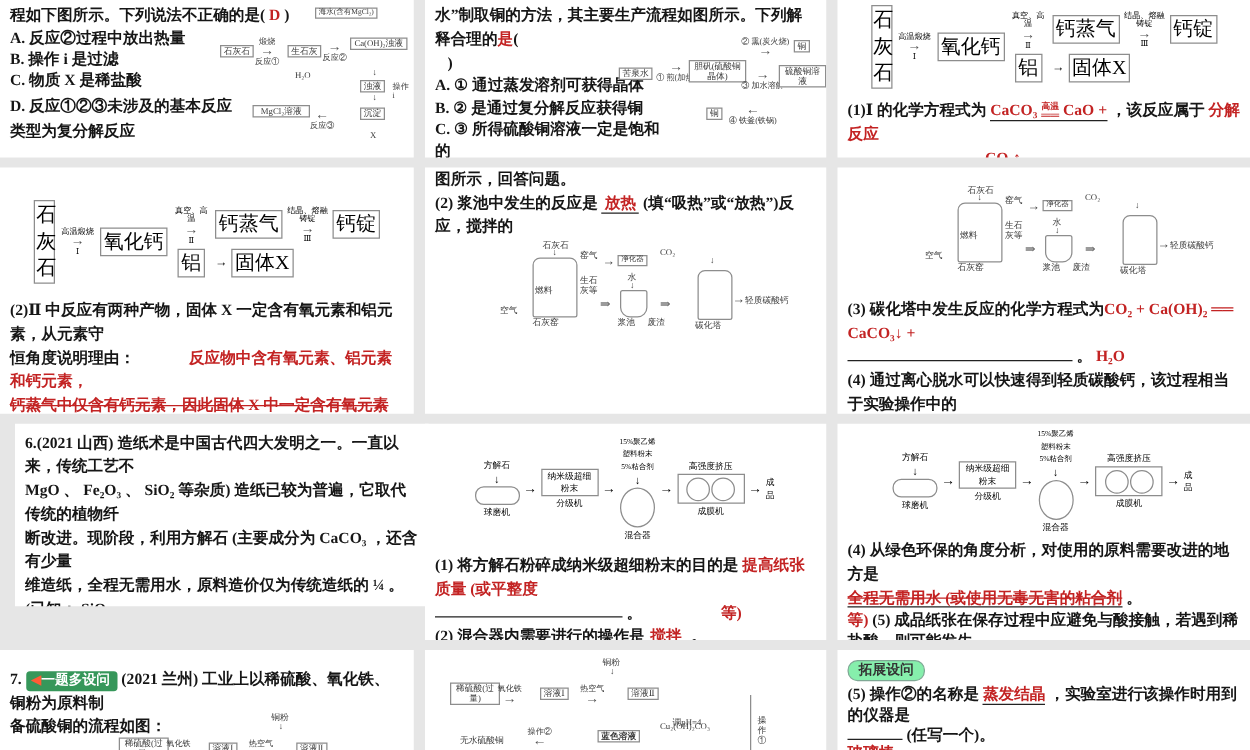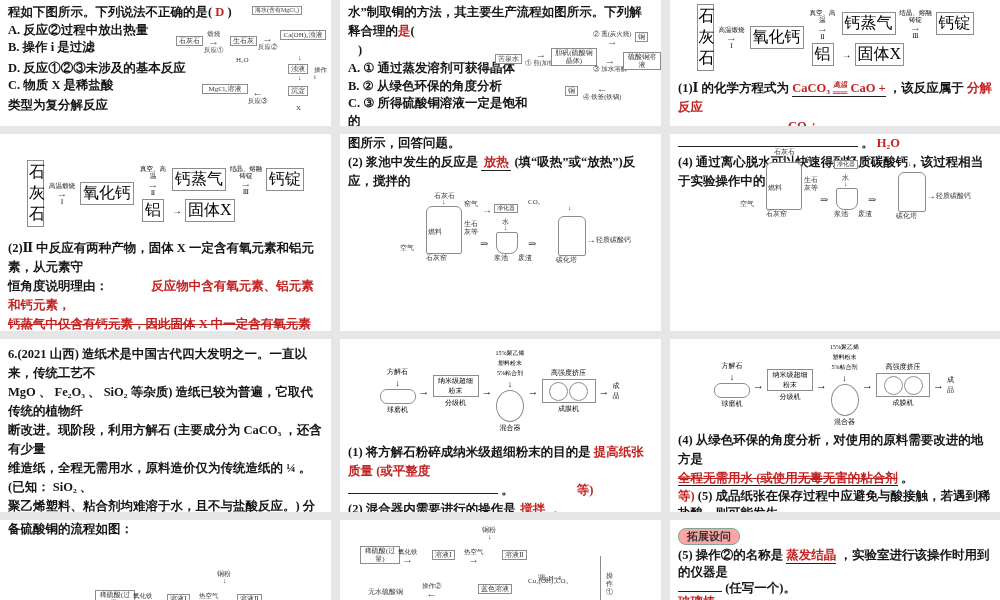--- a/index.html
+++ b/index.html
@@ -5,21 +5,21 @@
   html,body{margin:0;padding:0;}
   body{width:1000px;height:600px;position:relative;background:#e6e6e6;overflow:hidden;
        font-family:"Liberation Serif","DejaVu Serif",serif;}
   .s{position:absolute;background:#fff;overflow:hidden;}
   #l1{left:0;top:0;width:331px;height:126px;}
   #m1{left:340px;top:0;width:321px;height:126px;}
   #r1{left:670px;top:0;width:330px;height:126px;}
   #l2{left:0;top:134px;width:331px;height:197px;}
   #m2{left:340px;top:134px;width:321px;height:197px;}
   #r2{left:670px;top:134px;width:330px;height:197px;}
-  #l3{left:0;top:339px;width:331px;height:173px;}
+  #l3{left:12px;top:339px;width:331px;height:146px;}
   #m3{left:340px;top:339px;width:321px;height:173px;}
   #r3{left:670px;top:339px;width:330px;height:173px;}
   #l4{left:0;top:520px;width:331px;height:80px;}
   #m4{left:340px;top:520px;width:321px;height:80px;}
   #r4{left:670px;top:520px;width:330px;height:80px;}
   .t{font-weight:bold;font-size:12.5px;line-height:19px;color:#161616;padding:0 8px;}
   .red{color:#c32323;}
   .strike{text-decoration:line-through;text-decoration-color:#c32323;}
   .bl{display:inline-block;border-bottom:1.4px solid #222;text-align:center;line-height:15px;}
   
@@ -32,37 +32,37 @@
   .fcol{display:flex;flex-direction:column;align-items:center;gap:1px;}
   .vbox{width:13px;padding:1px 1px;}
   .capsule{width:34px;height:13px;border:1px solid #8d8d8d;border-radius:7px;}
   .ellipse{width:26px;height:30px;border:1px solid #8d8d8d;border-radius:50%;}
   .twocirc{width:52px;height:22px;border:1px solid #8d8d8d;display:flex;align-items:center;justify-content:center;gap:1px;}
   .twocirc i{width:17px;height:17px;border:1px solid #8d8d8d;border-radius:50%;display:block;}
   .kiln{border:1px solid #8d8d8d;border-radius:6px 6px 2px 2px;background:#fff;}
   .badge-green{display:inline-block;background:#36975a;color:#fff;font-size:11px;line-height:15px;
                padding:0 6px 1px 4px;border-radius:3px;font-weight:bold;}
   .badge-green .tri{color:#ff5b36;}
-  .badge-out{display:inline-block;border:1px solid #7fa895;background:#fca5a5;color:#333;font-size:11px;
+  .badge-out{display:inline-block;border:1px solid #7fa895;background:#86efac;color:#333;font-size:11px;
              line-height:14px;padding:0 8px 1px;border-radius:8px;font-weight:bold;}
   .vline{border-left:1px solid #8d8d8d;}
 </style>
 </head>
 <body>
 
 <div class="s" id="l1">
   <div class="t" style="padding-top:3px;">
     <span>程如下图所示。下列说法不正确的是(</span>
     <span class="red">D</span>
     <span>)</span>
   </div>
   <div class="t" style="width:180px;line-height:17px;">A. 反应②过程中放出热量</div>
   <div class="t" style="width:180px;line-height:17px;">B. 操作 i 是过滤</div>
+  <div class="t" style="width:180px;line-height:17px;">C. 物质 X 是稀盐酸</div>
   <div class="t" style="width:200px;line-height:17px;margin-top:4px;">D. 反应①②③未涉及的基本反应</div>
-  <div class="t" style="width:180px;line-height:17px;">C. 物质 X 是稀盐酸</div>
   <div class="t" style="line-height:17px;margin-top:3px;">类型为复分解反应</div>
   <div class="dg" style="left:176px;top:6px;width:152px;height:112px;">
     <span class="db p" style="left:76px;top:0;font-size:6px;white-space:nowrap;">海水(含有MgCl₂)</span>
     <span class="db p" style="left:0;top:30px;">石灰石</span>
     <span class="ca p" style="left:28px;top:24px;">
       <span>煅烧</span>
       <span class="ar">→</span>
       <span>反应①</span>
     </span>
     <span class="db p" style="left:54px;top:30px;">生石灰</span>
@@ -85,21 +85,21 @@
     <span class="p" style="left:120px;top:98px;">X</span>
   </div>
 </div>
 
 <div class="s" id="m1">
   <div class="t" style="padding-top:3px;">
     <span>水”制取铜的方法，其主要生产流程如图所示。下列解释合理的</span><span class="red">是</span><span>(</span>
   </div>
   <div class="t" style="padding-left:18px;">)</div>
   <div class="t" style="width:175px;line-height:17.5px;">A. ① 通过蒸发溶剂可获得晶体</div>
-  <div class="t" style="width:175px;line-height:17.5px;">B. ② 从绿色环保的角度分析</div>
+  <div class="t" style="width:175px;line-height:17.5px;">B. ② 是通过复分解反应获得铜</div>
   <div class="t" style="width:185px;line-height:17.5px;">C. ③ 所得硫酸铜溶液一定是饱和的</div>
 
   <div class="dg" style="left:155px;top:30px;width:165px;height:80px;">
     <span class="db p" style="left:0;top:24px;">苦泉水</span>
     <span class="ca p" style="left:30px;top:20px;">
       <span class="ar">→</span>
       <span>① 煎(加热)</span>
     </span>
     <span class="db p" style="left:56px;top:18px;width:40px;">胆矾(硫酸铜晶体)</span>
     <span class="ca p" style="left:98px;top:0;">
@@ -151,21 +151,21 @@
         <span class="ar" style="font-size:10px;">→</span>
         <span class="db">固体X</span>
       </span>
     </span>
   </div>
   <div class="t" style="margin-top:8px;">
     <span>(1)Ⅰ 的化学方程式为</span>
     <span class="bl red">
       <span>CaCO₃</span>
       <span class="ca" style="color:#c32323;">
-        <span style="font-size:7px;font-style:italic;">高温</span>
+        <span style="font-size:7px;">高温</span>
         <span style="font-size:10px;line-height:7px;">══</span>
       </span>
       <span>CaO +</span>
     </span>
     <span>，该反应属于</span>
     <span class="red">分解反应</span>
   </div>
   <div class="t">
     <span class="red" style="padding-left:110px;">CO₂↑</span>
   </div>
@@ -270,20 +270,23 @@
     <span class="p" style="left:102px;top:26px;">水</span>
     <span class="p" style="left:104px;top:32px;">↓</span>
     <div class="kiln p" style="left:96px;top:40px;width:20px;height:20px;border-radius:2px 2px 8px 8px;"></div>
     <span class="p" style="left:94px;top:62px;">浆池</span>
     <span class="p" style="left:118px;top:62px;">废渣</span>
     <span class="p ar" style="left:80px;top:46px;font-size:10px;">⇒</span>
     <span class="p ar" style="left:128px;top:46px;font-size:10px;">⇒</span>
     <span class="p ar" style="left:186px;top:42px;font-size:10px;">→</span>
     <span class="p" style="left:196px;top:44px;white-space:nowrap;">轻质碳酸钙</span>
   </div>
+  <div class="t" style="margin-top:104px;">
+    <span>(3) 碳化塔中发生反应的化学方程式为</span><span class="red">CO₂ + Ca(OH)₂ ══ CaCO₃↓ +</span>
+  </div>
   <div class="t">
     <span class="bl" style="width:180px;"></span>
     <span>。</span>
     <span class="red">H₂O</span>
   </div>
   <div class="t">(4) 通过离心脱水可以快速得到轻质碳酸钙，该过程相当于实验操作中的</div>
 
 </div>
 
 <div class="s" id="l3">
@@ -385,20 +388,25 @@
     <span>。</span>
   </div>
   <div class="t" style="line-height:17px;">
     <span class="red">等)</span>
     <span>(5) 成品纸张在保存过程中应避免与酸接触，若遇到稀盐酸，则可能发生</span>
   </div>
 
 </div>
 
 <div class="s" id="l4">
+  <div class="t" style="margin-top:14px;">
+    <span>7.</span>
+    <span class="badge-green"><span class="tri">◀</span><span>一题多设问</span></span>
+    <span>(2021 兰州) 工业上以稀硫酸、氧化铁、铜粉为原料制</span>
+  </div>
   <div class="t">备硫酸铜的流程如图：</div>
   <div class="dg" style="left:95px;top:50px;width:310px;height:88px;">
     <span class="p" style="left:122px;top:0;">铜粉</span>
     <span class="p" style="left:128px;top:7px;">↓</span>
     <span class="db p" style="left:0;top:20px;width:34px;">稀硫酸(过量)</span>
     <span class="ca p" style="left:38px;top:22px;">
       <span>氧化铁</span>
       <span class="ar">→</span>
     </span>
     <span class="db p" style="left:72px;top:24px;">溶液Ⅰ</span>
@@ -427,21 +435,21 @@
     <span class="db p" style="left:142px;top:24px;">溶液Ⅱ</span>
     <div class="vline p" style="left:240px;top:30px;height:54px;"></div>
     <span class="p" style="left:246px;top:46px;width:10px;">操作①</span>
     <span class="p" style="left:168px;top:51px;">Cu₂(OH)₂CO₃</span>
     <span class="p" style="left:178px;top:48px;">调pH=4</span>
     <span class="p" style="left:8px;top:62px;">无水硫酸铜</span>
     <span class="ca p" style="left:62px;top:56px;">
       <span>操作②</span>
       <span class="ar">←</span>
     </span>
-    <span class="db p" style="left:118px;top:58px;">蓝色溶液</span>
+    <span class="db p" style="left:118px;top:58px;font-weight:bold;">蓝色溶液</span>
 
   </div>
 </div>
 
 <div class="s" id="r4">
   <div style="padding:6px 8px 0;">
     <span class="badge-out">拓展设问</span>
   </div>
   <div class="t" style="line-height:17px;margin-top:2px;">
     <span>(5) 操作②的名称是</span>

